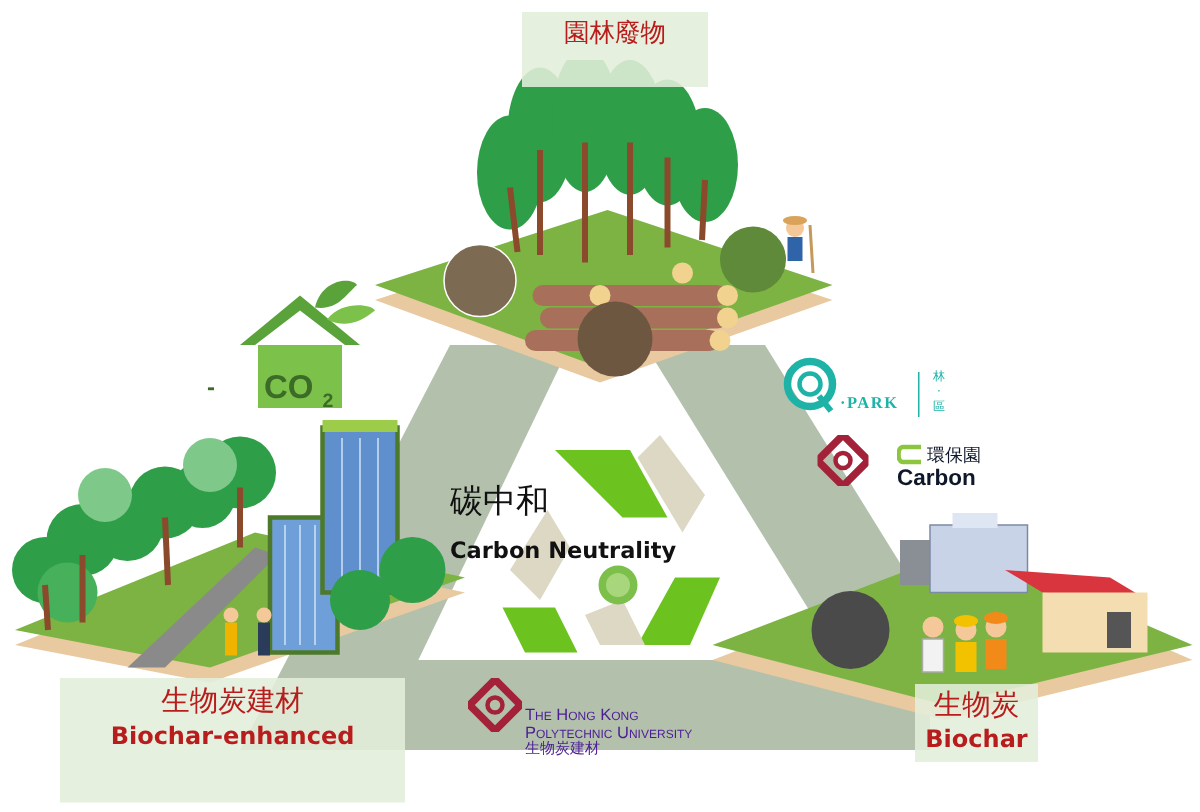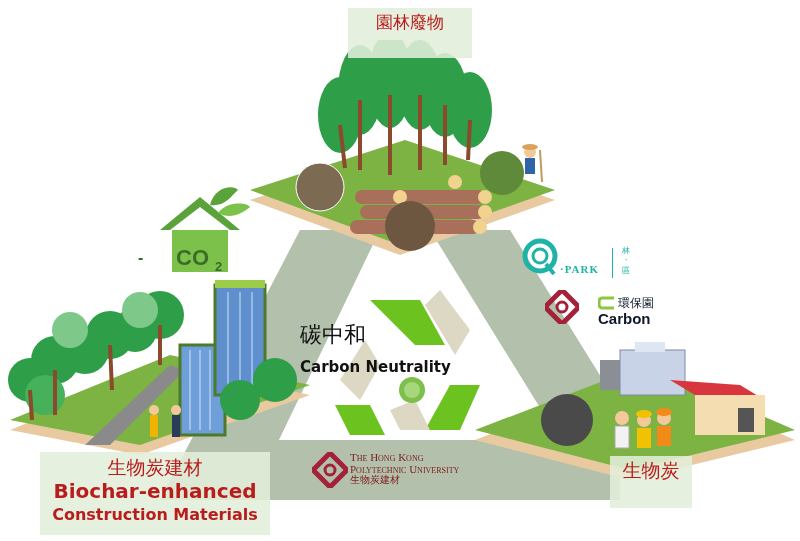--- a/index.html
+++ b/index.html
@@ -3,21 +3,21 @@
 <meta charset="utf-8">
 <style>
   html,body{margin:0;padding:0;background:#ffffff;}
   body{width:800px;height:541px;position:relative;overflow:hidden;font-family:"DejaVu Sans","Liberation Sans",sans-serif;}
   .abs{position:absolute;}
   svg{display:block;}
   .label-box{position:absolute;background:rgba(226,238,218,0.88);text-align:center;color:#b91c1c;}
   .zh{font-weight:normal;}
   .en{font-weight:bold;}
   .center-text{position:absolute;color:#111;}
-  .polyu-text{position:absolute;color:#7f1d1d;font-family:Liberation Serif, serif;line-height:1.05;}
+  .polyu-text{position:absolute;color:#4c1d95;font-family:Liberation Sans, sans-serif;line-height:1.05;margin-top:20px;}
   .qpark{position:absolute;color:#1fb3a8;font-family:Liberation Serif, serif;font-weight:bold;letter-spacing:1px;}
   .eco{position:absolute;color:#0f172a;font-family:"Liberation Sans",sans-serif;font-weight:bold;}
 </style>
 </head>
 <body>
 
 <svg class="abs" style="left:0;top:0" width="800" height="541">
 
   <polygon points="300,230 380,230 250,500 160,500" fill="#b2c0ac"></polygon>
 
@@ -145,22 +145,21 @@
     </g>
 
   <rect x="150" y="145" width="8" height="22" fill="#f0b400"></rect>
   <rect x="172" y="145" width="8" height="22" fill="#2b3b5a"></rect>
   <circle cx="154" cy="140" r="5" fill="#f5c89a"></circle>
     <circle cx="176" cy="140" r="5" fill="#f5c89a"></circle>
 </svg>
 
 <div class="label-box" style="left:40px;top:452px;width:230px;height:83px;">
   <div class="zh" style="font-size:19px;line-height:24px;margin-top:3px;">生物炭建材</div>
-  <div class="en" style="font-size:20px;line-height:24px;">Biochar-enhanced</div>
-  <div class="en" style="font-size:16px;line-height:24px;">Construction Materials</div>
+  <div class="en" style="font-size:16px;line-height:24px;">Biochar-enhanced</div>
 </div>
 
 <svg class="abs" style="left:470;top:330" width="330" height="160">
   <polygon points="5,110 160,150 325,110 175,45" fill="#e8c9a0"></polygon>
   <polygon points="5,100 160,140 325,100 175,35" fill="#7cb342"></polygon>
 
   <rect x="130" y="30" width="60" height="30" fill="#8a8f96"></rect>
   <rect x="150" y="20" width="65" height="45" fill="#c9d3e8" stroke="#7d8aa6"></rect>
   <rect x="165" y="12" width="30" height="10" fill="#dfe6f3"></rect>
 
@@ -177,20 +176,21 @@
       <rect x="167" y="98" width="14" height="20" fill="#f2c200"></rect>
     <circle cx="194" cy="88" r="7" fill="#f5c89a"></circle>
       <rect x="187" y="96" width="14" height="20" fill="#f28a1a"></rect>
     <ellipse cx="174" cy="84" rx="8" ry="4" fill="#f2c200"></ellipse>
       <ellipse cx="194" cy="82" rx="8" ry="4" fill="#f28a1a"></ellipse>
   </g>
 </svg>
 
 <div class="label-box" style="left:610px;top:456px;width:82px;height:52px;">
   <div class="zh" style="font-size:19px;line-height:24px;margin-top:2px;">生物炭</div>
+  <div class="en" style="font-size:16px;line-height:22px;">Biochar</div>
 </div>
 
 <svg class="abs" style="left:522;top:238" width="40" height="40">
   <circle cx="18" cy="18" r="15" fill="none" stroke="#1fb3a8" stroke-width="5"></circle>
   <circle cx="18" cy="18" r="7" fill="none" stroke="#1fb3a8" stroke-width="3"></circle>
   <line x1="24" y1="26" x2="32" y2="36" stroke="#1fb3a8" stroke-width="4"></line>
 </svg>
 <div class="qpark" style="left:560px;top:263px;font-size:11px;">·PARK</div>
 <div class="abs" style="left:612px;top:248px;width:1px;height:30px;background:#1fb3a8;"></div>
 <div class="abs" style="left:620px;top:246px;width:12px;text-align:center;color:#1fb3a8;font-size:8px;line-height:10px;">

